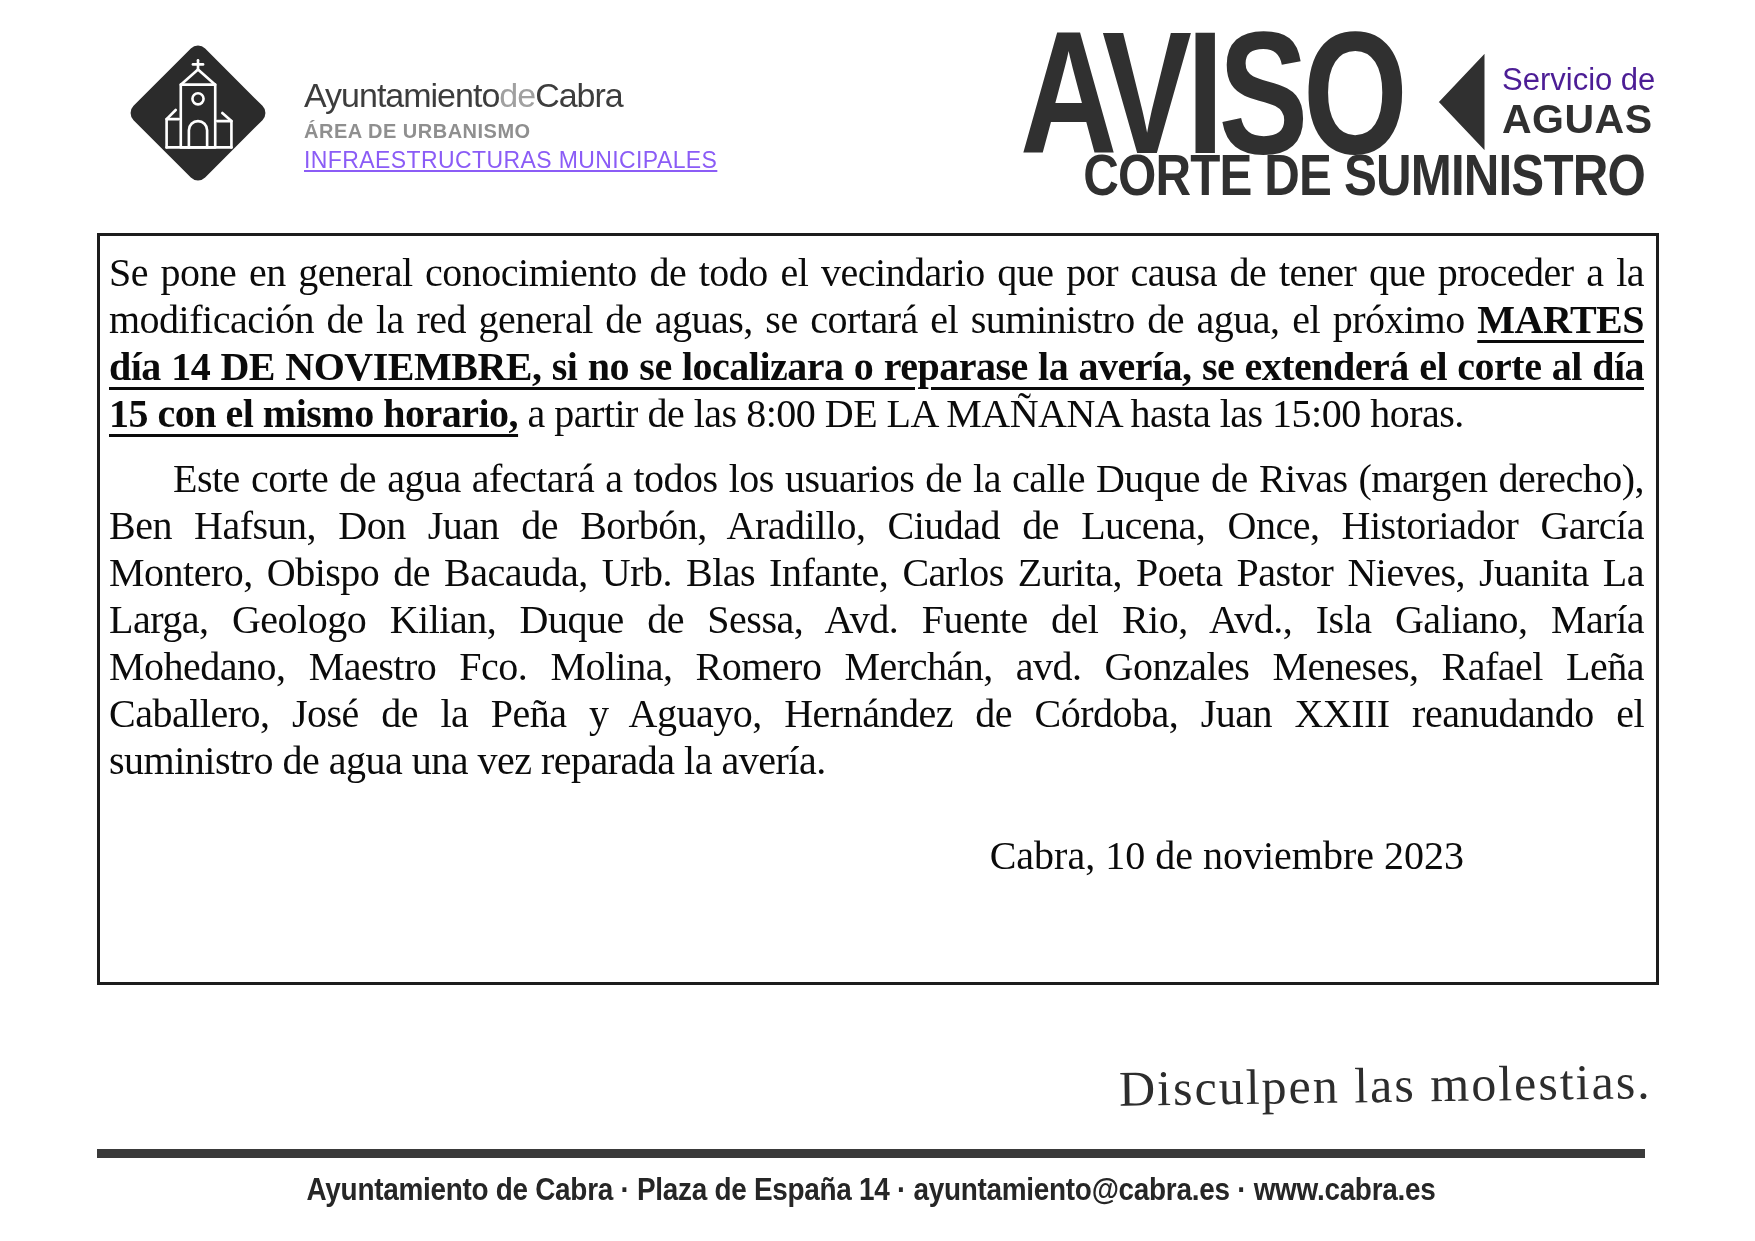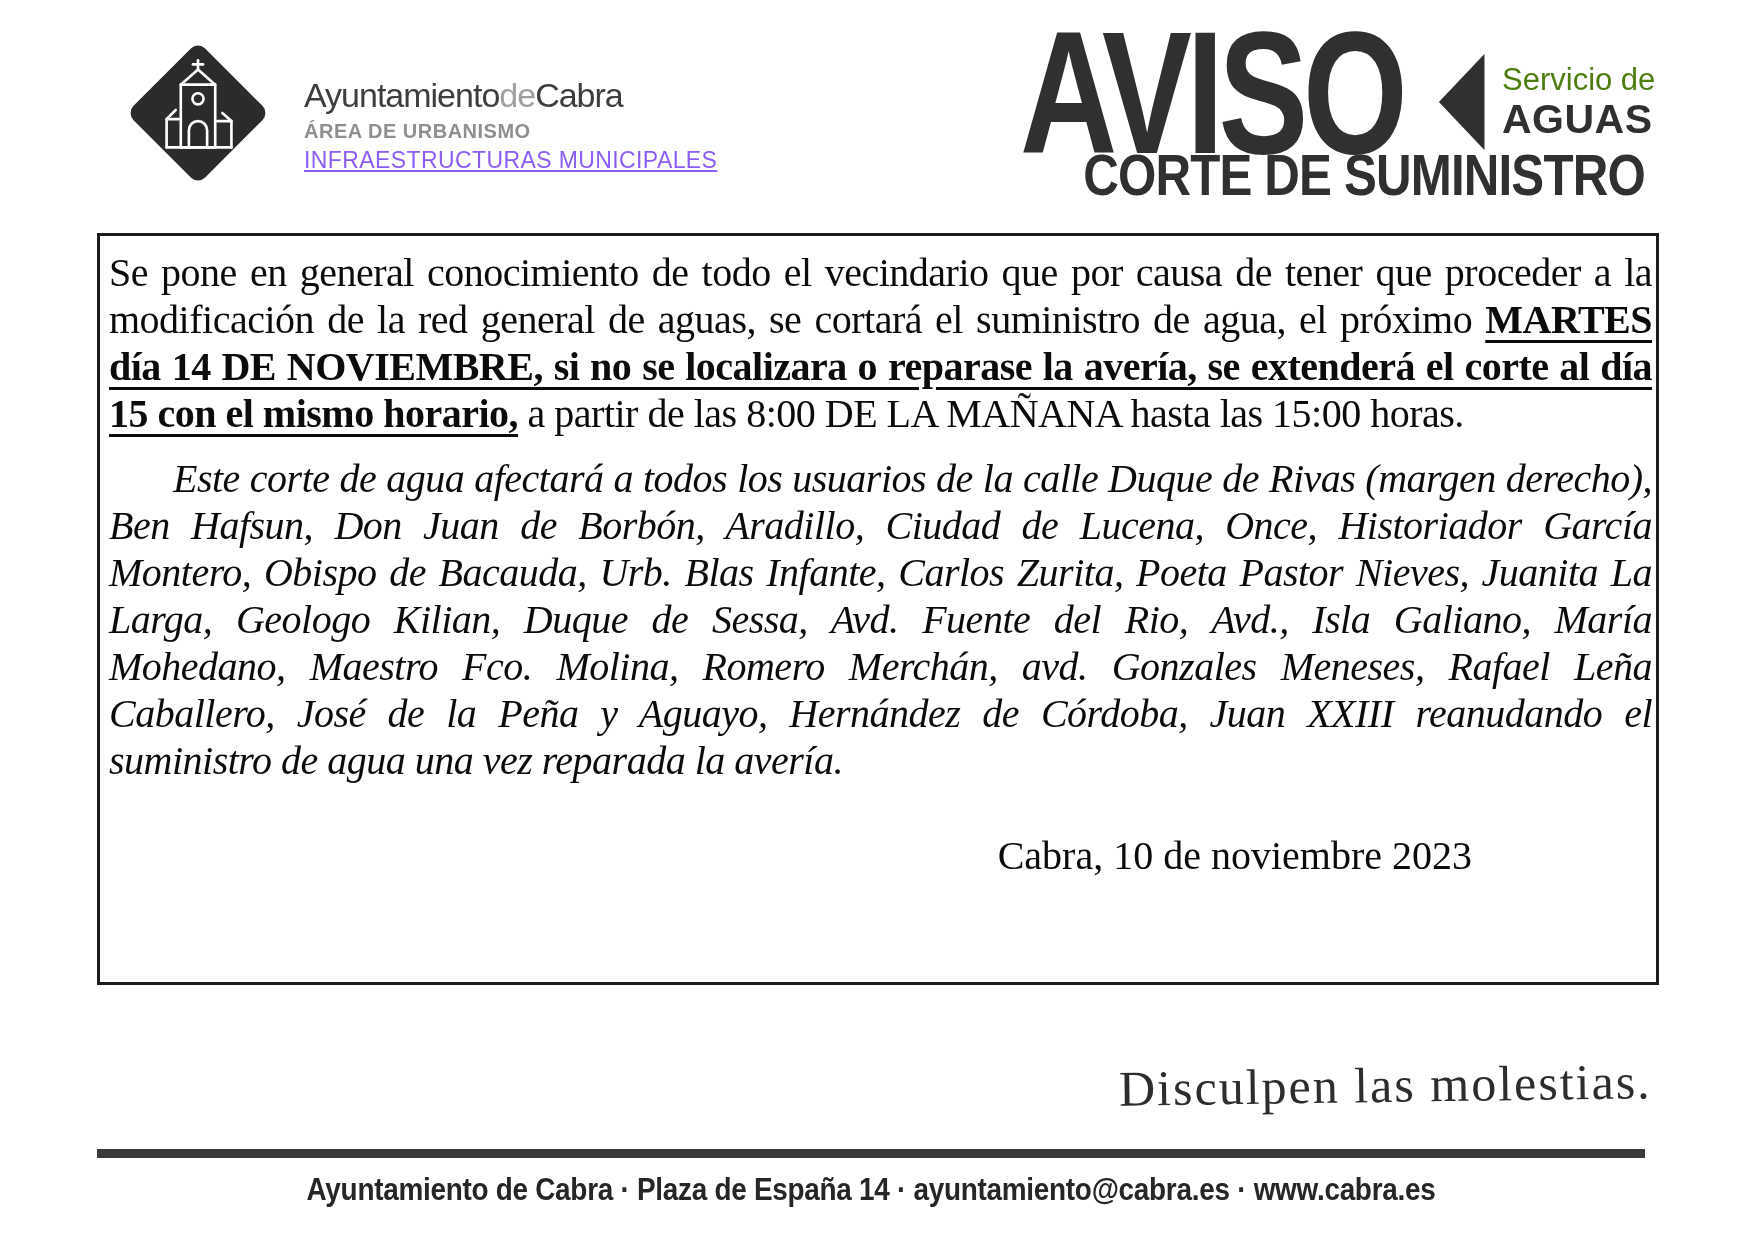--- a/index.html
+++ b/index.html
@@ -24,42 +24,42 @@
 
   
   .aviso-title{
     position:absolute;left:1020px;top:5px;
     font-size:175px;font-weight:bold;color:#303030;
     letter-spacing:-7px;line-height:1;white-space:nowrap;
     transform:scaleX(0.77);transform-origin:left top;
   }
   .aviso-triangle{position:absolute;left:1428px;top:40px;width:64px;height:124px;}
   .service-block{position:absolute;left:1502px;top:64px;text-align:left;line-height:1.05;}
-  .service-line1{font-size:31px;font-weight:400;color:#4d7c0f;white-space:nowrap;}
+  .service-line1{font-size:31px;font-weight:400;color:#4c1d95;white-space:nowrap;}
   .service-line2{font-size:41px;font-weight:bold;color:#303030;letter-spacing:0.5px;margin-top:1px;white-space:nowrap;}
   .corte-subtitle{
     position:absolute;right:110px;top:146px;
     font-size:58px;font-weight:bold;color:#303030;
     letter-spacing:-1px;line-height:1;white-space:nowrap;
     transform:scaleX(0.85);transform-origin:right top;
   }
 
   
   .notice-box{
     position:absolute;left:97px;top:233px;width:1562px;height:752px;
     border:3px solid #1d1d1d;background:#ffffff;box-sizing:border-box;
-    padding:13px 4px 0 9px;
+    padding:13px 12px 0 9px;
   }
   .doc-text{
     font-family:"Liberation Serif", serif;
     font-size:40px;line-height:47px;letter-spacing:-0.5px;
     color:#0b0b0b;text-align:justify;
   }
   .doc-p1{margin:0;}
-  .doc-p2{margin:18px 0 0 0;text-indent:64px;font-style:italic;}
+  .doc-p2{margin:18px 0 0 0;text-indent:64px;}
   .bold-u{
     font-weight:bold;
     text-decoration:underline;
     text-decoration-thickness:3px;
     text-underline-offset:7px;
   }
   .dateline{
     margin-top:48px;text-align:right;padding-right:180px;
     font-family:"Liberation Serif", serif;font-size:40px;color:#0b0b0b;
   }

